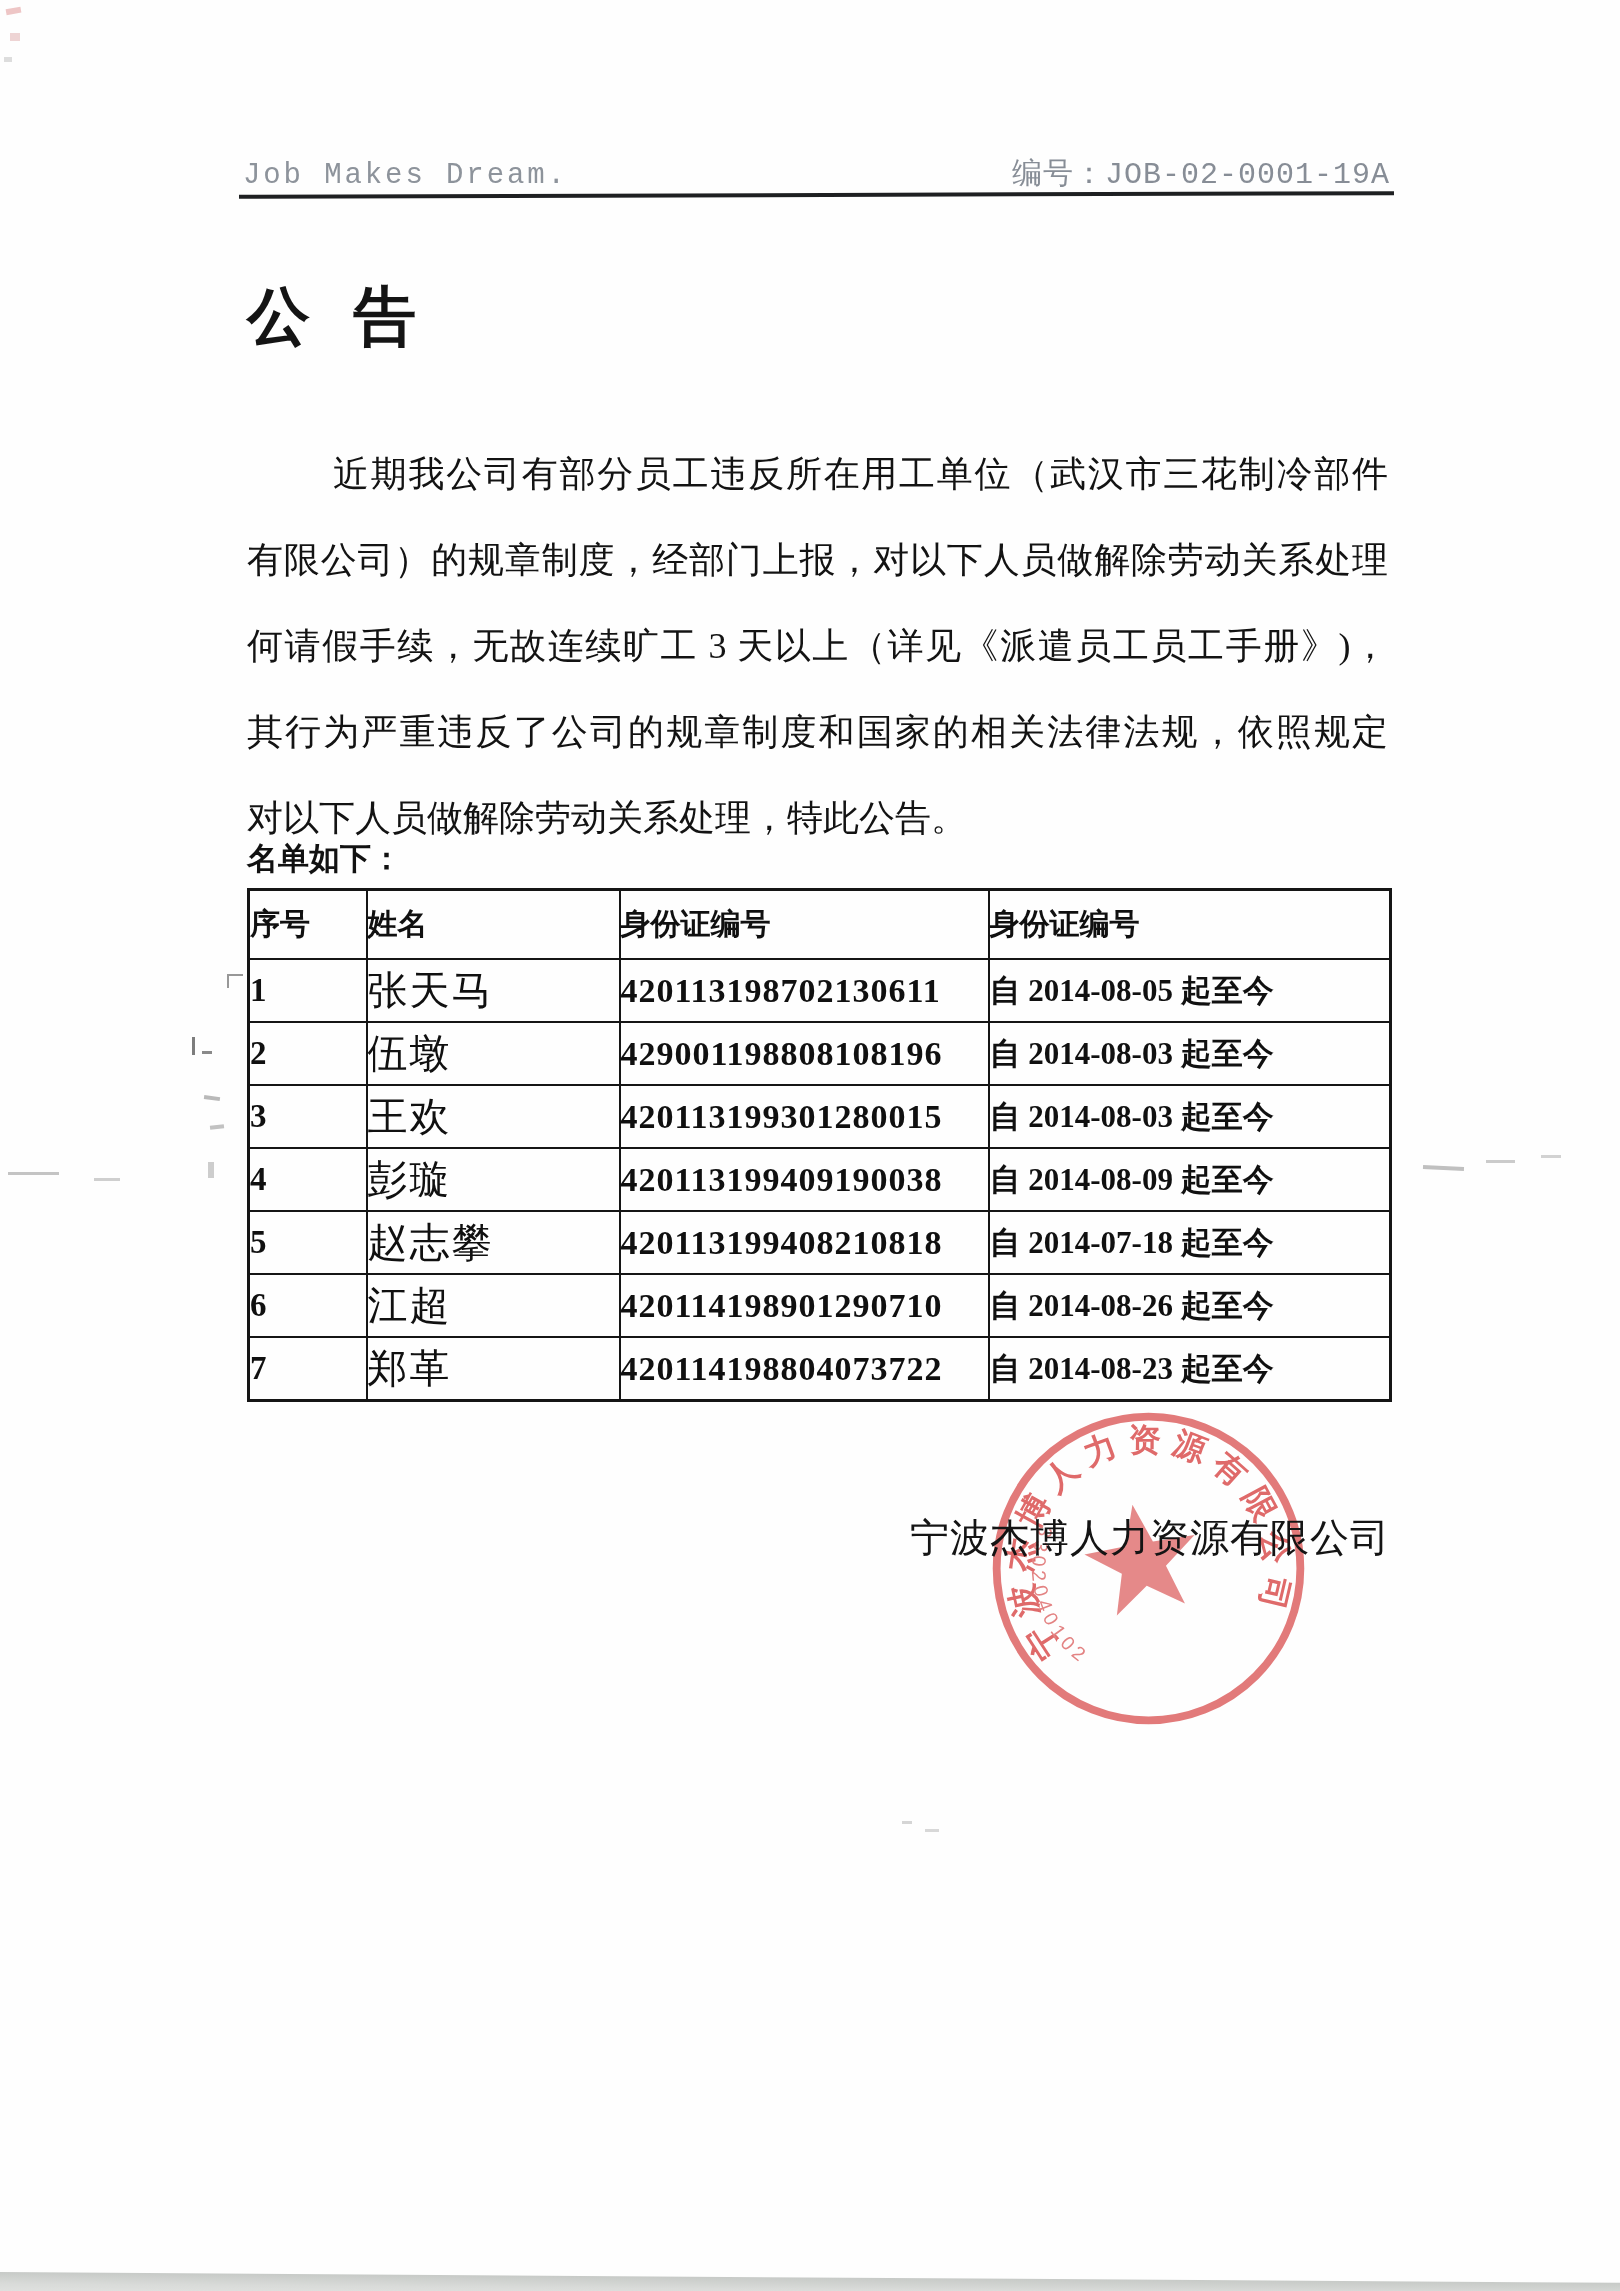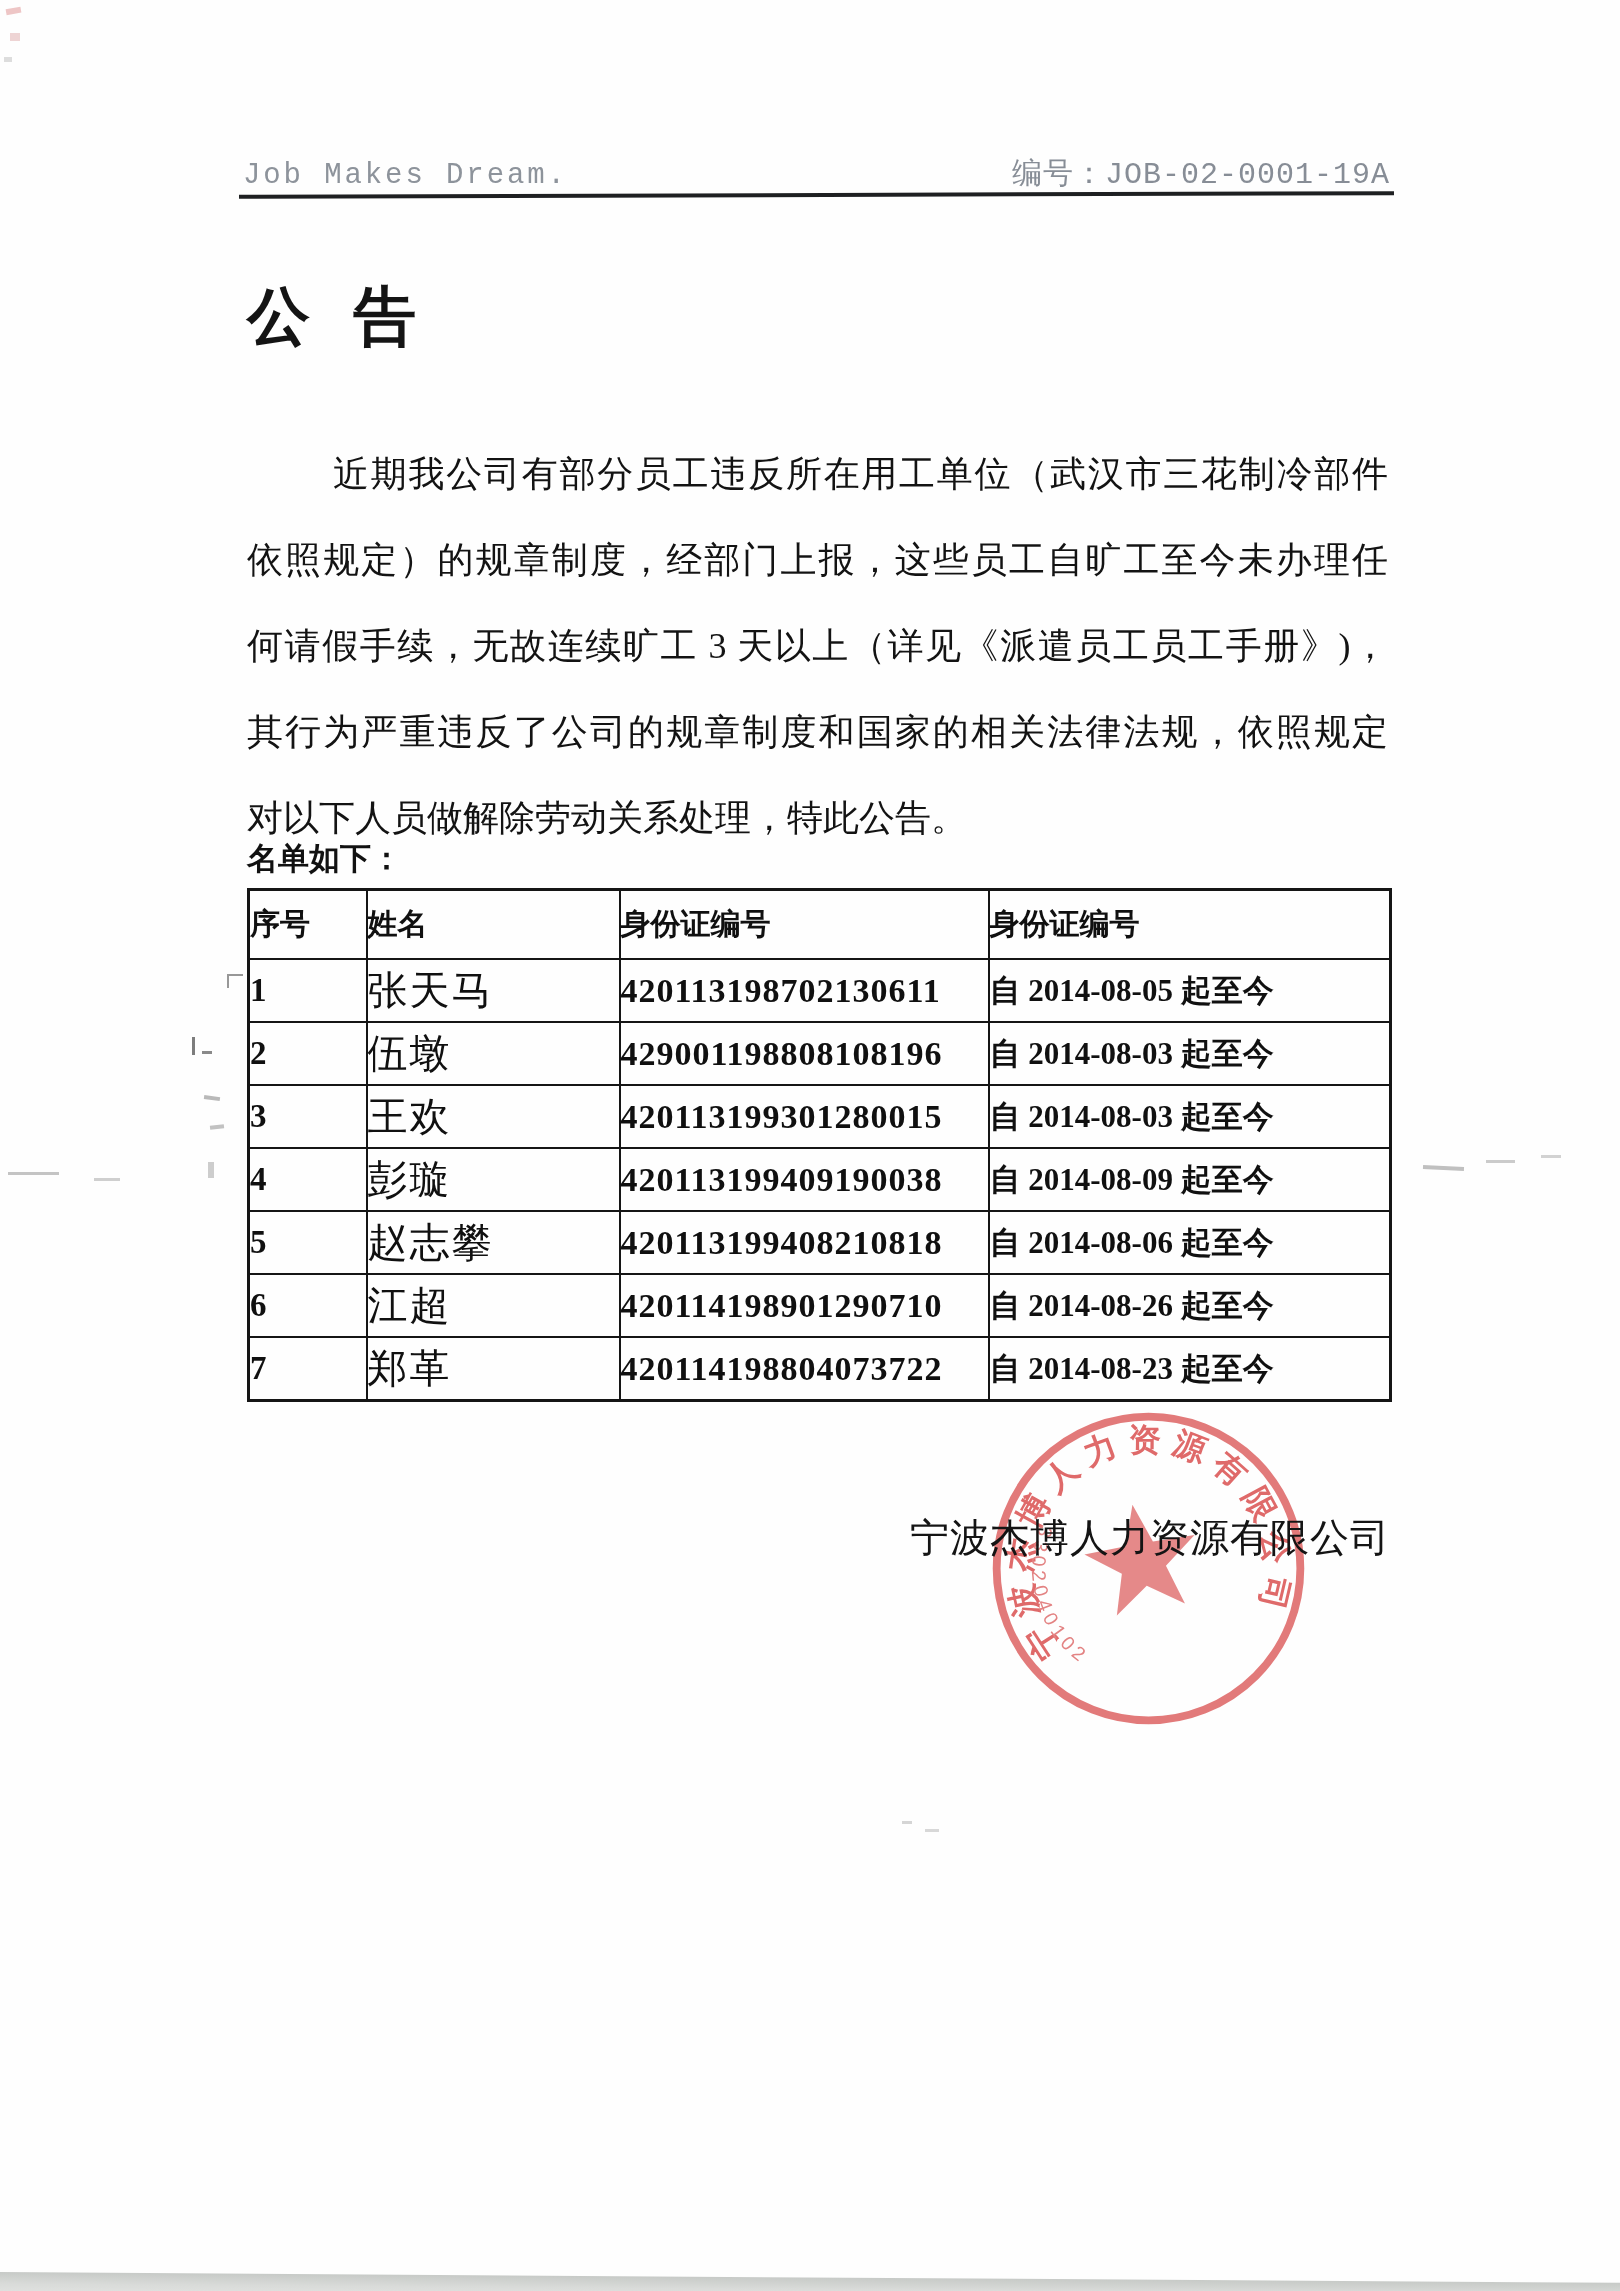--- a/index.html
+++ b/index.html
@@ -75,21 +75,21 @@
   <div class="header-row">
     <span class="slogan">Job Makes Dream.</span>
     <span class="docno">编号：JOB-02-0001-19A</span>
   </div>
   <div class="rule"></div>
 
   <div class="title">公 告</div>
 
   <div class="para">
     <div class="line fill indent">近期我公司有部分员工违反所在用工单位（武汉市三花制冷部件</div>
-    <div class="line fill">依照规定）的规章制度，经部门上报，这些员工自旷工至今未办理任</div>
+    <div class="line fill">有限公司）的规章制度，经部门上报，对以下人员做解除劳动关系处理</div>
     <div class="line fill">何请假手续，无故连续旷工 3 天以上（详见《派遣员工员工手册》)，</div>
     <div class="line fill">其行为严重违反了公司的规章制度和国家的相关法律法规，依照规定</div>
     <div class="line">对以下人员做解除劳动关系处理，特此公告。</div>
   </div>
 
   <div class="list-label">名单如下：</div>
 
   <table class="roster">
     <colgroup>
       <col style="width:118px">
@@ -125,21 +125,21 @@
     <tr>
       <td class="c-idx">4</td>
       <td class="c-name">彭璇</td>
       <td class="c-id">420113199409190038</td>
       <td class="c-date">自 2014-08-09 起至今</td>
     </tr>
     <tr>
       <td class="c-idx">5</td>
       <td class="c-name">赵志攀</td>
       <td class="c-id">420113199408210818</td>
-      <td class="c-date">自 2014-08-06 起至今</td>
+      <td class="c-date">自 2014-07-18 起至今</td>
     </tr>
     <tr>
       <td class="c-idx">6</td>
       <td class="c-name">江超</td>
       <td class="c-id">420114198901290710</td>
       <td class="c-date">自 2014-08-26 起至今</td>
     </tr>
     <tr>
       <td class="c-idx">7</td>
       <td class="c-name">郑革</td>

